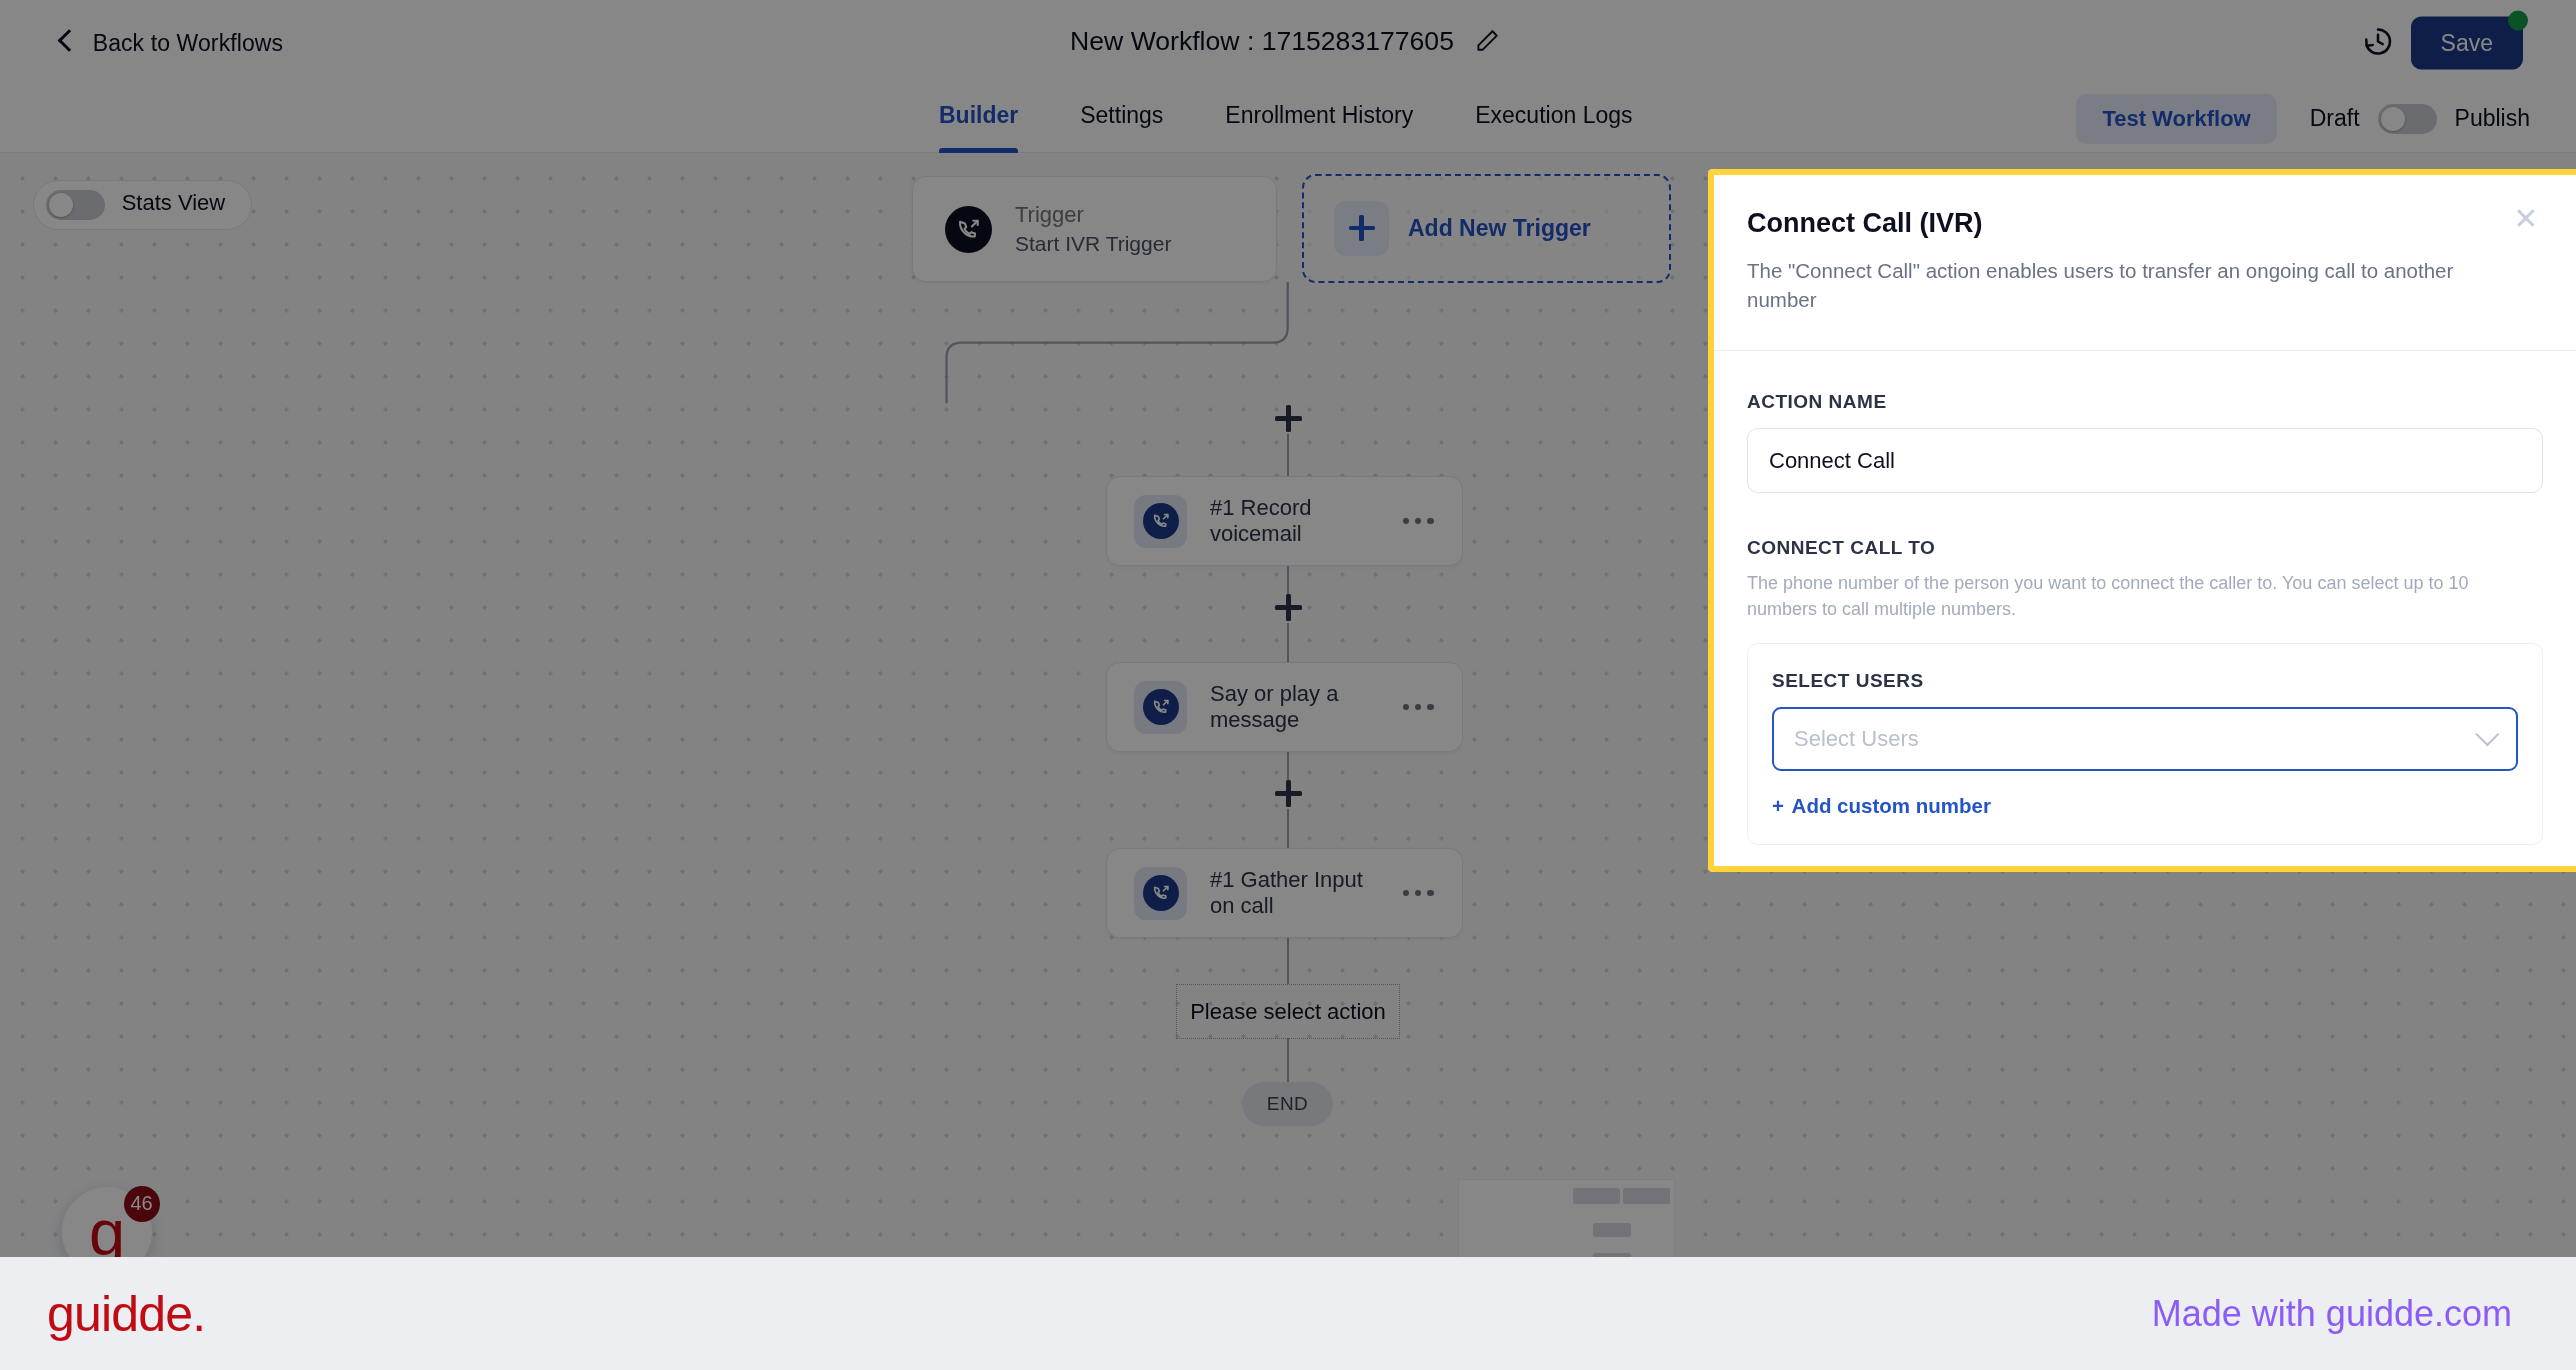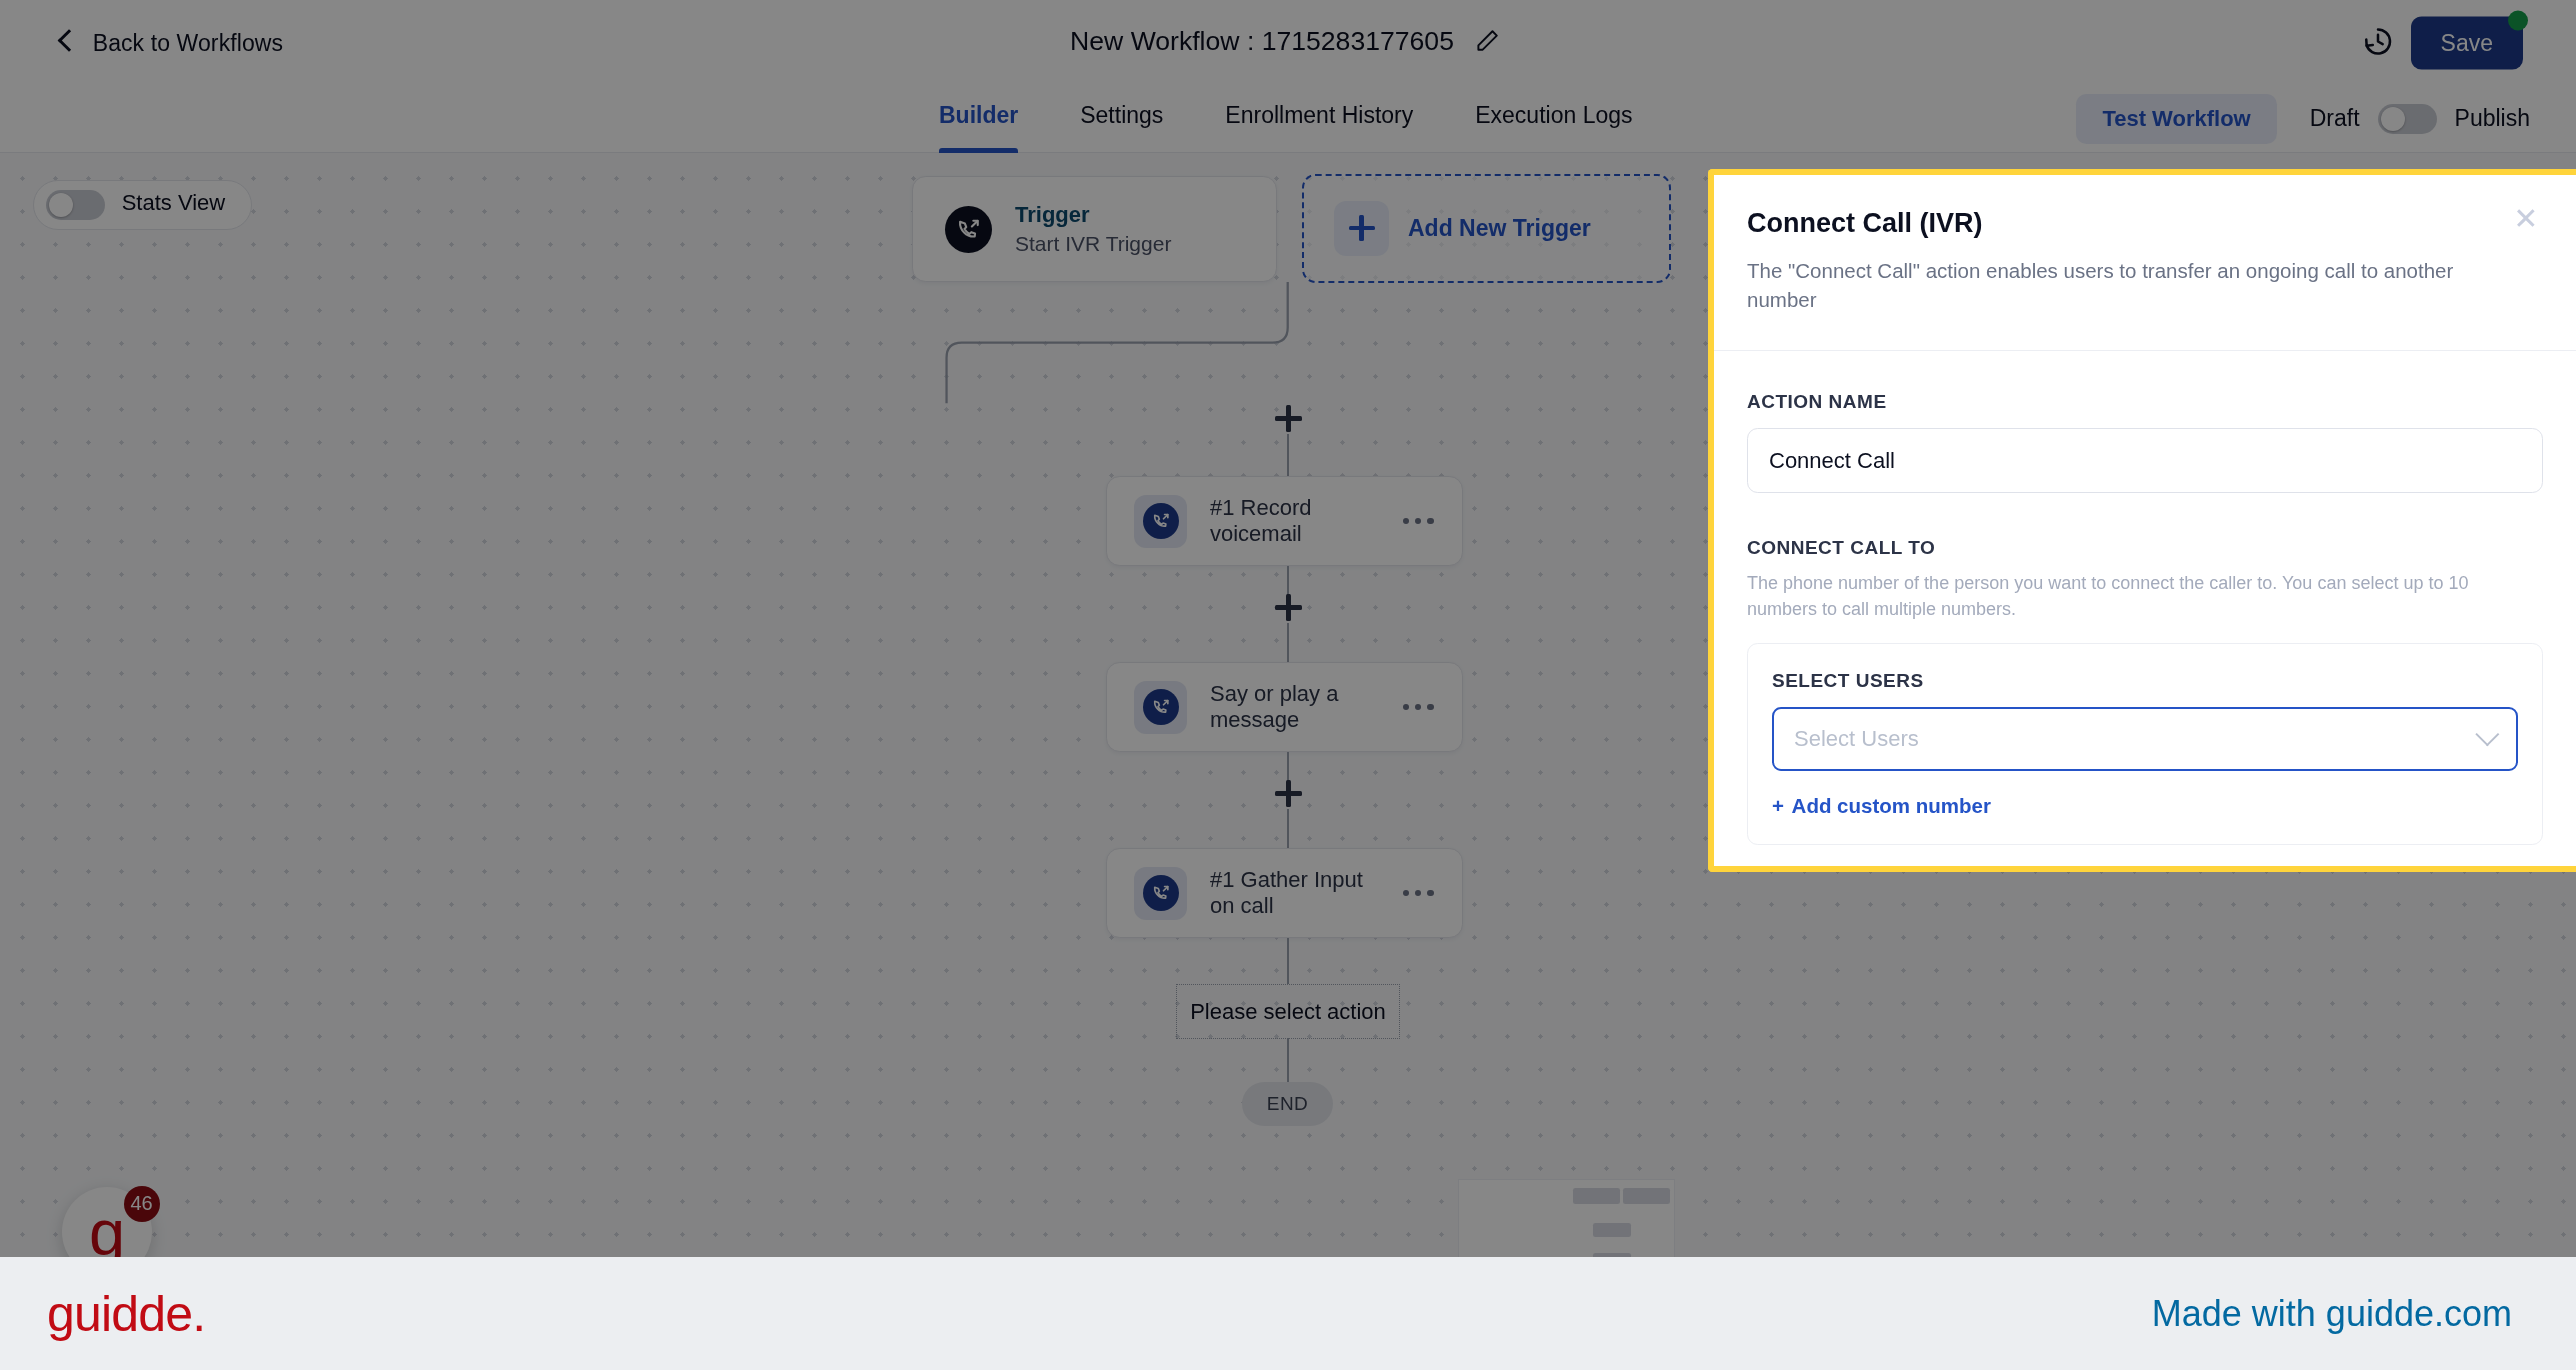--- a/index.html
+++ b/index.html
@@ -118,21 +118,21 @@
     display: flex; align-items: center;
   }
   .trigger-node {
     left: 912px; top: 23px; width: 365px; height: 106px; padding: 0 32px; gap: 23px;
   }
   .trigger-icon-circle {
     width: 47px; height: 47px; border-radius: 50%; background: #0c1020;
     display: flex; align-items: center; justify-content: center; flex: none;
   }
   .trigger-texts { display: flex; flex-direction: column; gap: 4.6px; }
-  .trigger-title { font-size: 22px; font-weight: 700; color: #0c4a6e; }
+  .trigger-title { font-size: 22px; font-weight: 400; color: #737373; }
   .trigger-sub { font-size: 21px; color: #4a5166; }
 
   .add-trigger-node {
     position: absolute; left: 1302px; top: 20.5px; width: 369px; height: 109px;
     border: 2.3px dashed #2554c7; border-radius: 13.7px;
     display: flex; align-items: center; gap: 19px; padding: 0 30px;
     background: rgba(255,255,255,.55); cursor: pointer;
   }
   .add-sq {
     width: 55px; height: 55px; border-radius: 12px; background: #e8edfa;
@@ -281,21 +281,21 @@
   
   .brandbar {
     position: absolute; left: 0; right: 0; bottom: 0; height: 114px;
     background: #eceef1; display: flex; align-items: center;
   }
   .brand-logo {
     position: absolute; left: 47px; font-size: 50px; color: #c10b14;
     font-weight: 400; letter-spacing: -0.8px;
   }
   .brand-made {
-    position: absolute; right: 64px; font-size: 36px; color: #0369a1; font-weight: 400;
+    position: absolute; right: 64px; font-size: 36px; color: #8b5cf6; font-weight: 400;
   }
 </style>
 </head>
 <body>
 
 <div id="app">
 
   <div id="app-layer">
 
     <div class="topbar">

